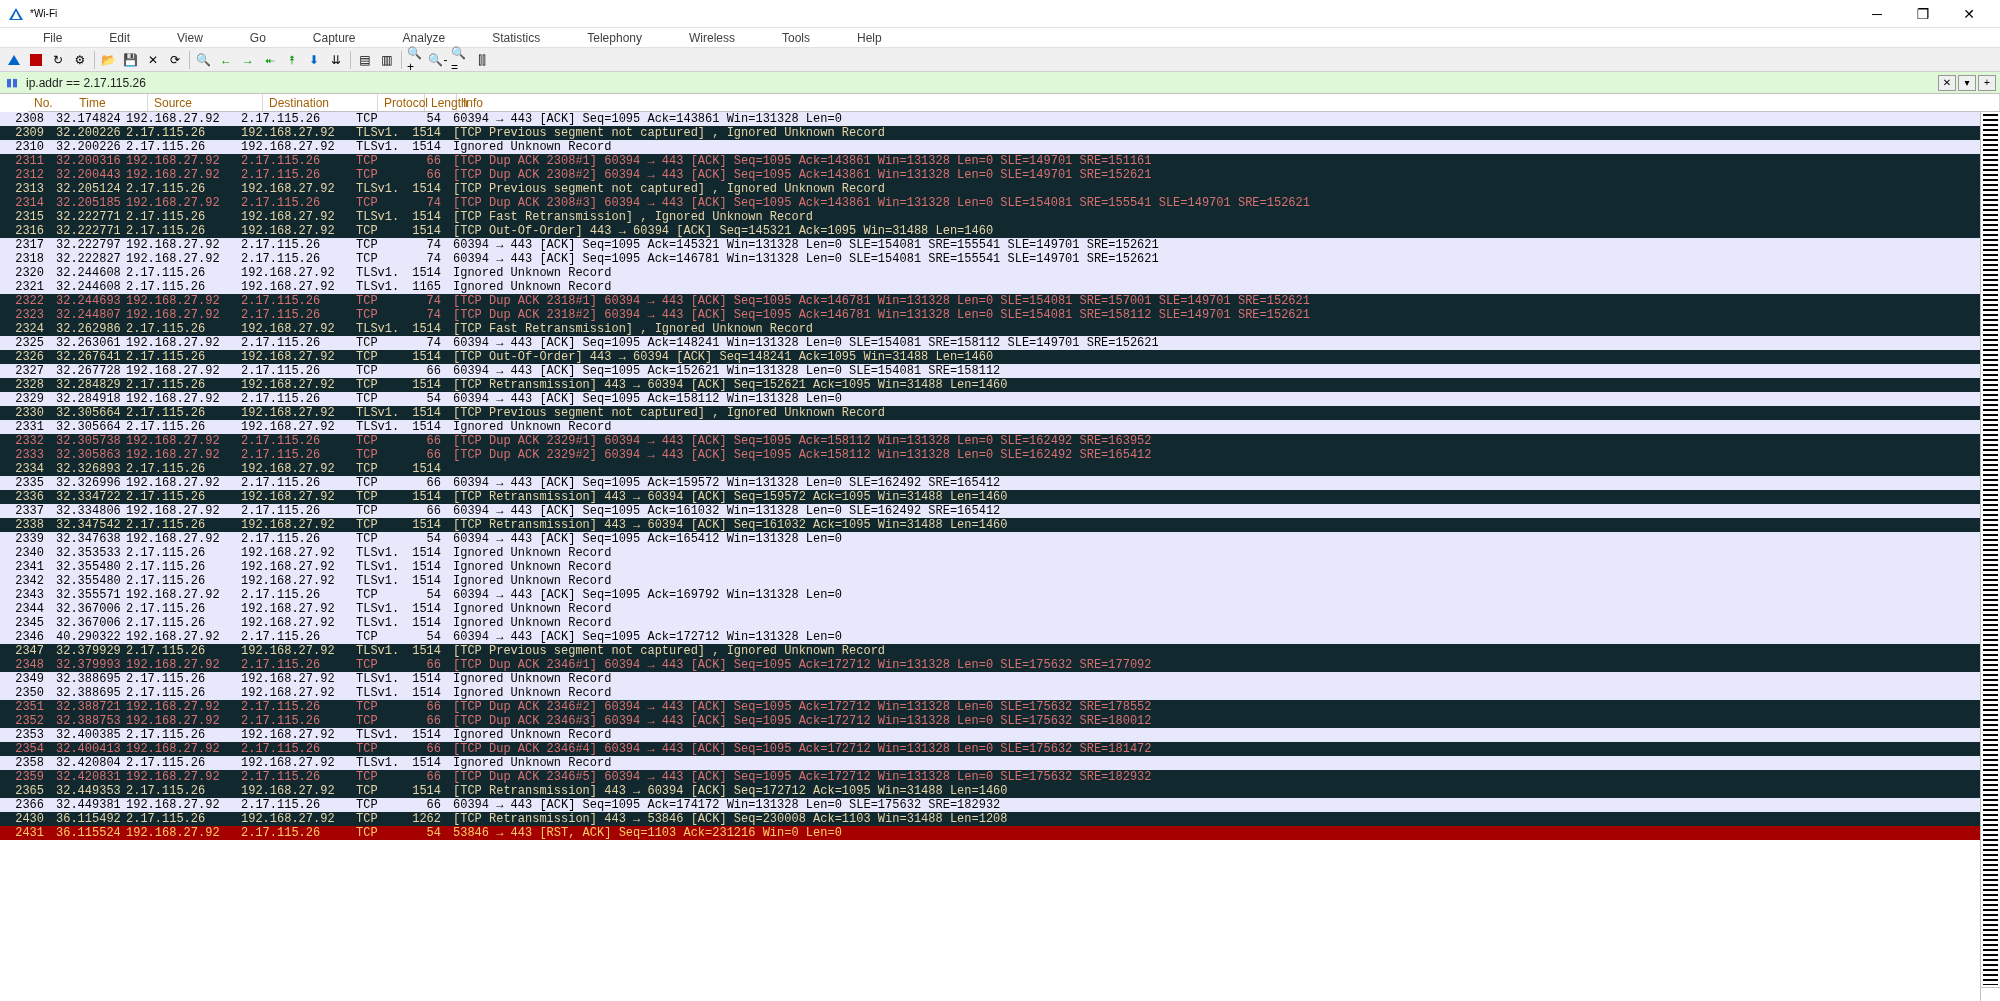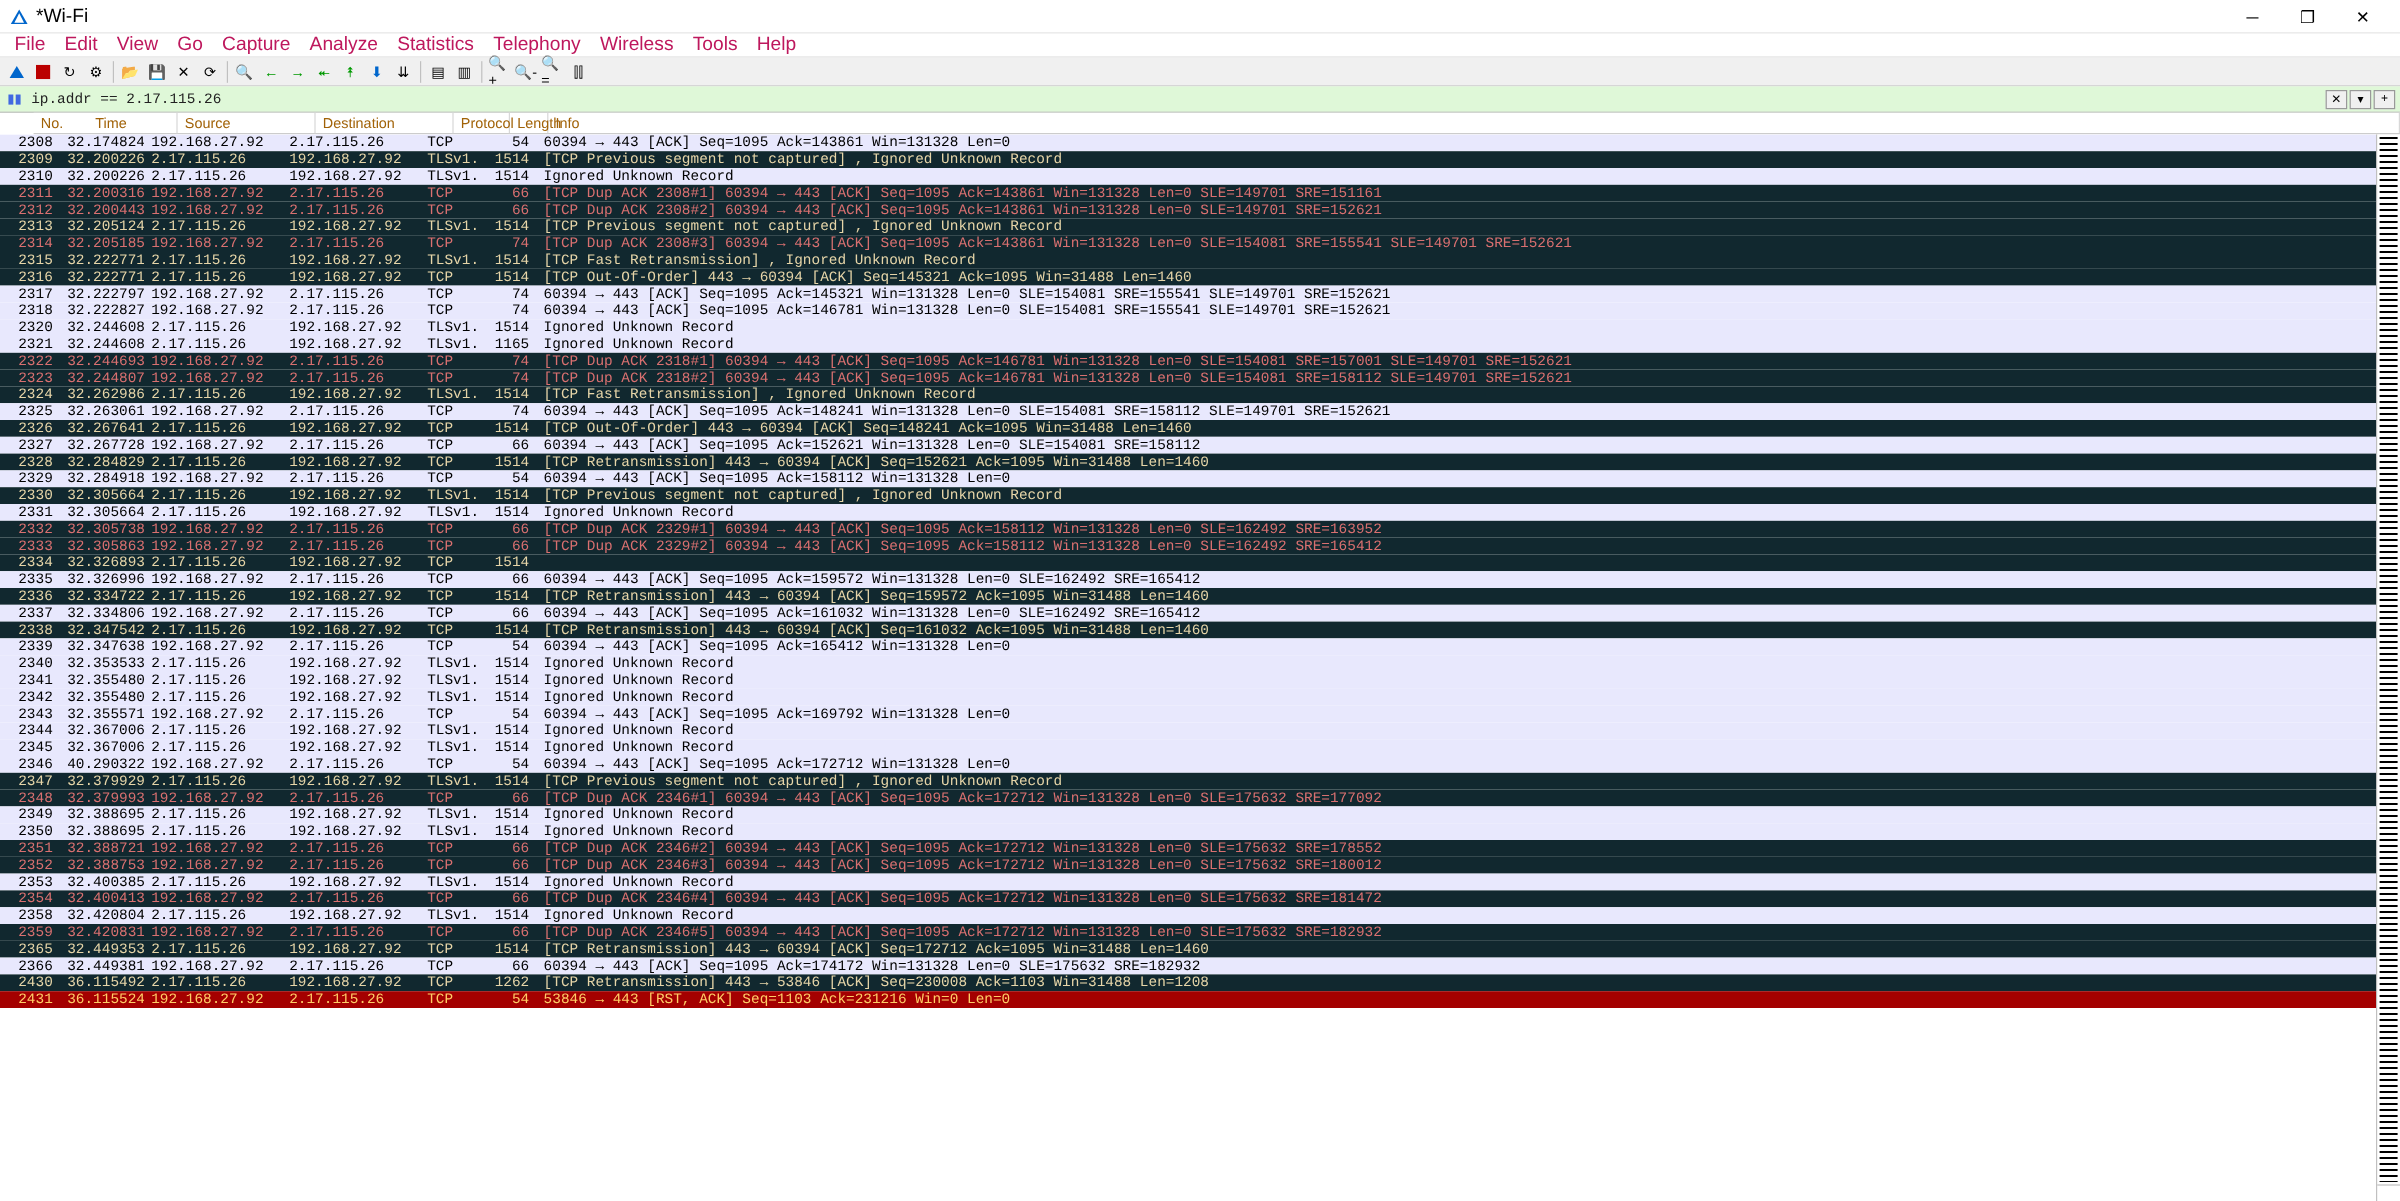--- a/index.html
+++ b/index.html
@@ -1,29 +1,29 @@
 <!DOCTYPE html>
 <html><head>
 <meta charset="utf-8">
 <style>
 * { margin:0; padding:0; box-sizing:border-box; }
 body { font-family:"Segoe UI",Tahoma,sans-serif; font-size:11px; background:#fff; overflow:hidden; width:2000px; height:1001px; position:relative; }
 .titlebar { height:28px; background:#fff; display:flex; align-items:center; padding:0 8px; border-bottom:1px solid #e0e0e0; }
 .titlebar .app-icon { width:16px; height:16px; margin-right:6px; }
-.titlebar .title { font-size:16px; color:#000; }
+.titlebar .title { font-size:10px; color:#000; }
 .titlebar .win-controls { margin-left:auto; display:flex; }
 .titlebar .win-controls div { width:46px; height:28px; display:flex; align-items:center; justify-content:center; font-size:14px; color:#000; }
 .menubar { height:20px; background:#fff; display:flex; align-items:center; padding:0 4px; border-bottom:1px solid #e0e0e0; }
-.menubar .mitem { padding:2px 8px; font-size:16px; color:#be185d; }
+.menubar .mitem { padding:2px 8px; font-size:12px; color:#404040;margin-left:31px; }
 .toolbar { height:24px; background:#f0f0f0; display:flex; align-items:center; padding:0 4px; gap:2px; border-bottom:1px solid #d0d0d0; }
 .tbtn { width:20px; height:20px; display:flex; align-items:center; justify-content:center; border:1px solid transparent; font-size:12px; }
 .tsep { width:1px; height:18px; background:#c0c0c0; margin:0 2px; }
 .filterbar { height:22px; background:#dff8d8; display:flex; align-items:center; padding:0 2px; border-bottom:1px solid #c0c0c0; }
 .filterbar .bookmark { width:20px; height:18px; display:flex; align-items:center; justify-content:center; color:#4169e1; font-size:11px; }
-.filterbar input { flex:1; background:transparent; border:none; outline:none; font-size:12px; padding:0 4px; color:#222;font-family:Liberation Mono, monospace; }
+.filterbar input { flex:1; background:transparent; border:none; outline:none; font-size:12px; padding:0 4px; color:#222; }
 .filterbar .fbtns { display:flex; gap:2px; margin-left:auto; padding-right:2px; }
 .filterbar .fbtn { width:18px; height:16px; display:flex; align-items:center; justify-content:center; border:1px solid #999; background:#f0f0f0; font-size:10px; }
 .headers { height:18px; background:#fff; display:flex; border-bottom:1px solid #c0c0c0; font-size:12px; color:#a16207;margin-left:28px; }
 .headers .hcol { border-right:1px solid #d8d8d8; padding:1px 6px; display:flex; align-items:center; }
 .packet-area { position:relative; height:calc(1001px - 28px - 20px - 24px - 22px - 18px); display:flex; }
 .packet-list { flex:1; overflow:hidden; background:#fff; }
 .row { display:flex; height:14px; font-family:Consolas,"Courier New",monospace; font-size:12px; line-height:14px; white-space:nowrap; }
 .row .c { padding:0 6px; overflow:hidden; }
 .row.light { background:#e8e8fd; color:#000; }
 .row.dark { background:#11282f; color:#e6d5a8; }

